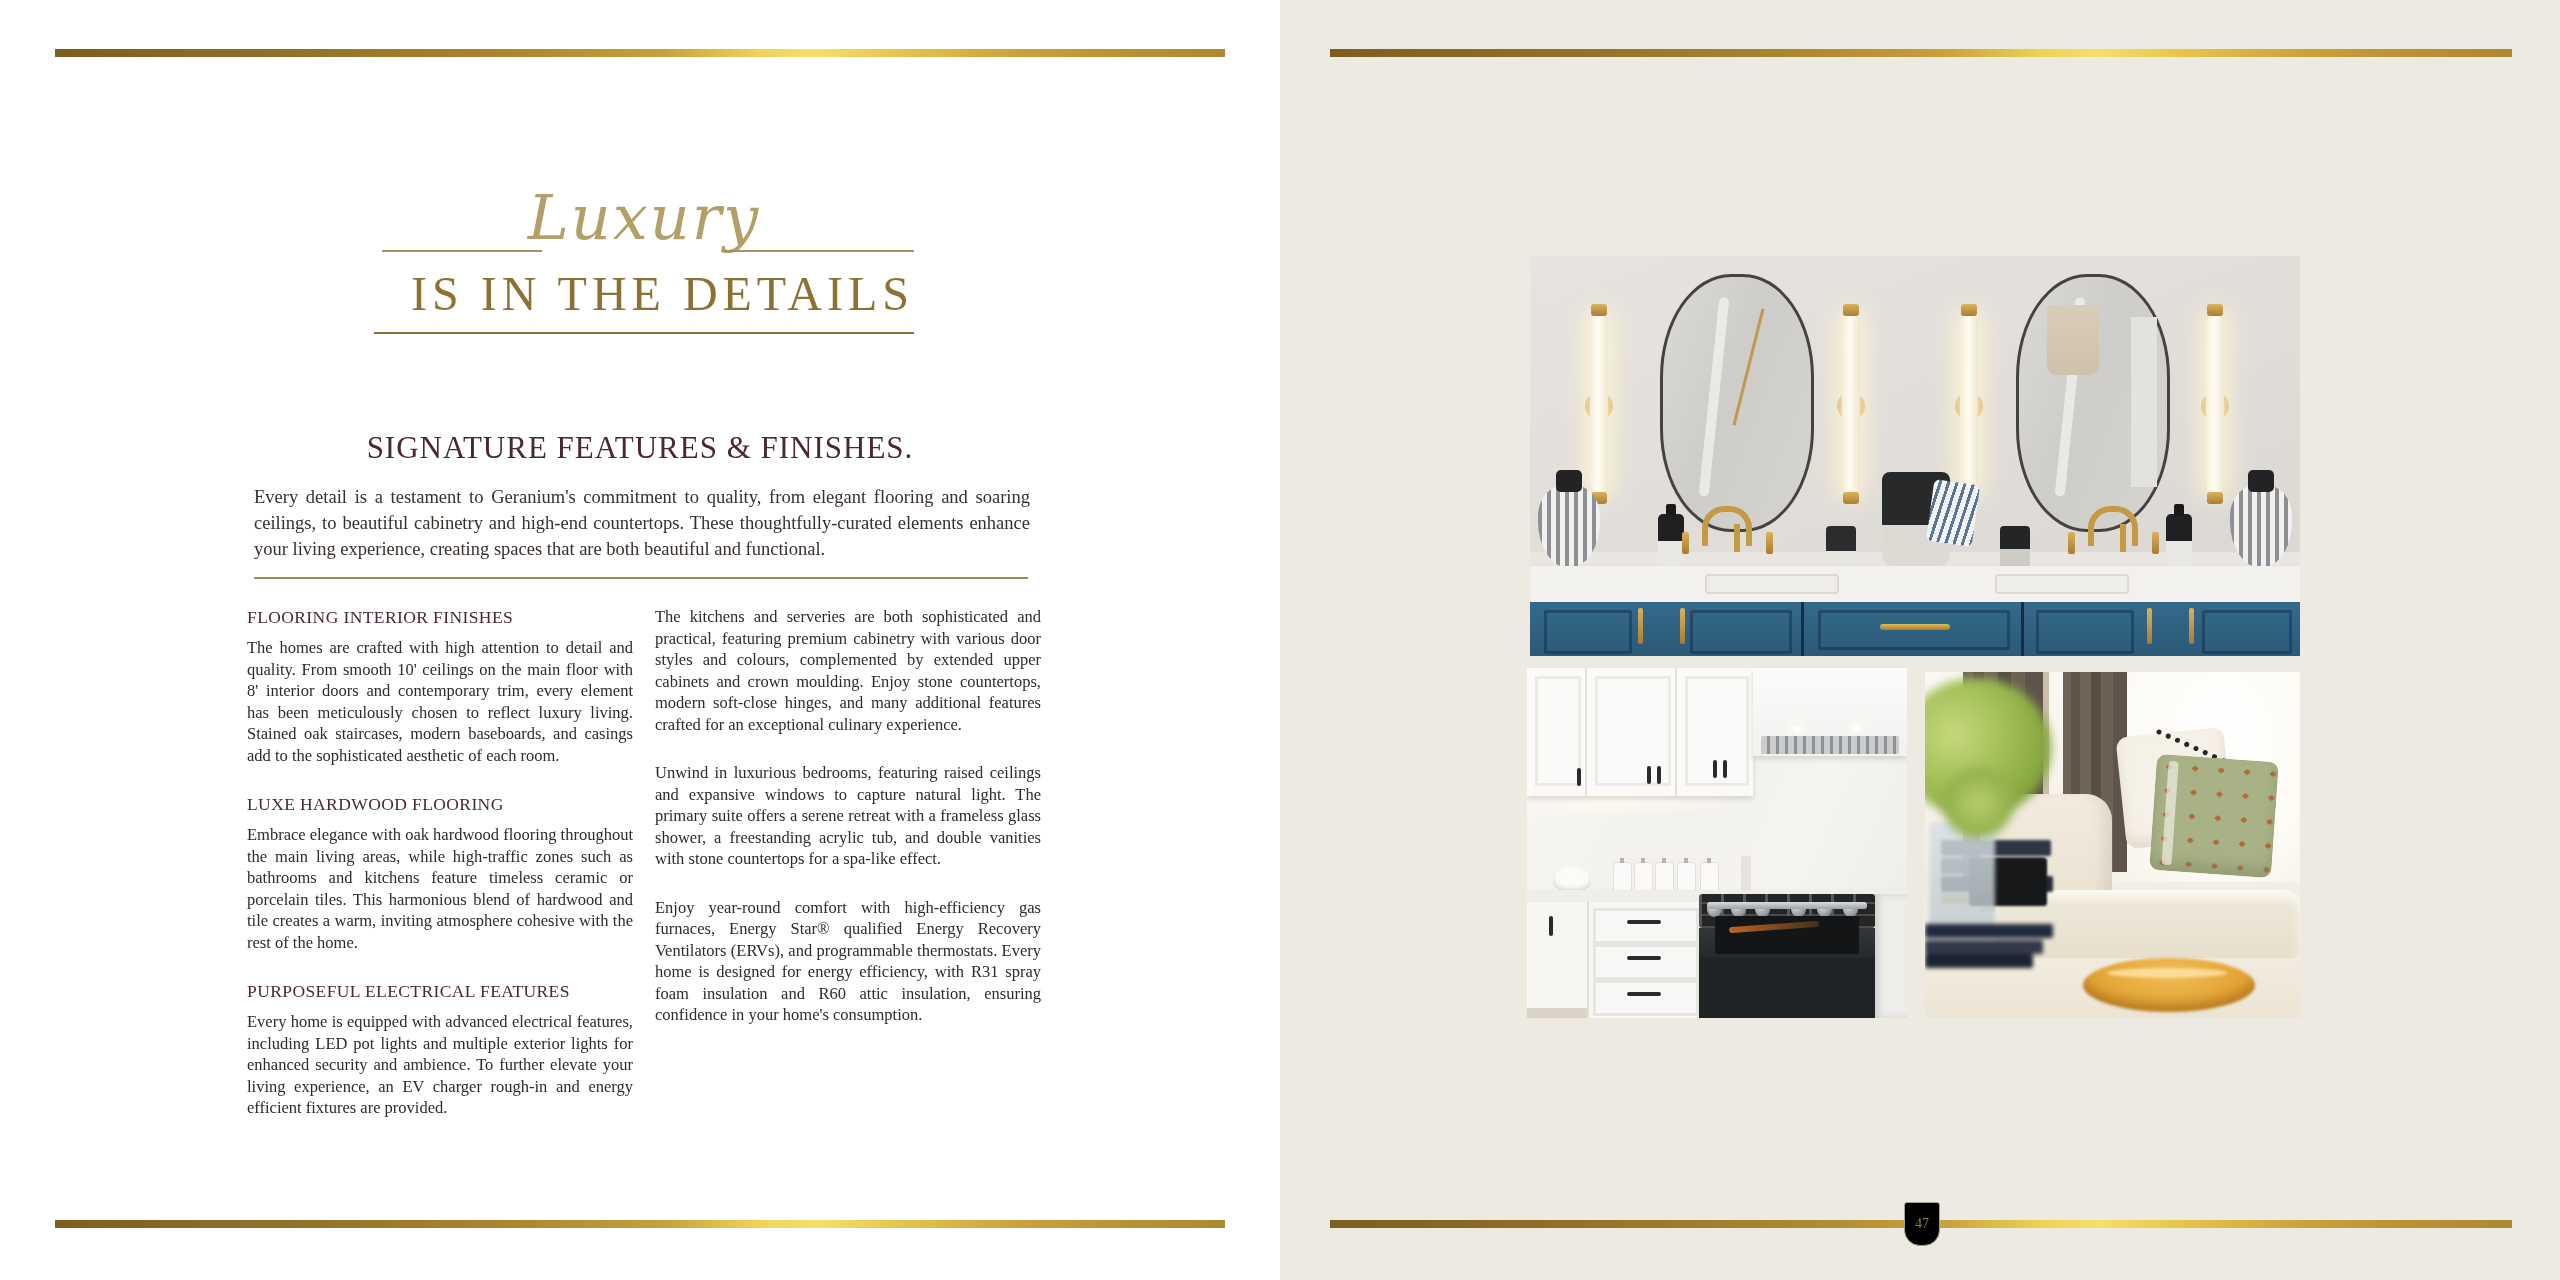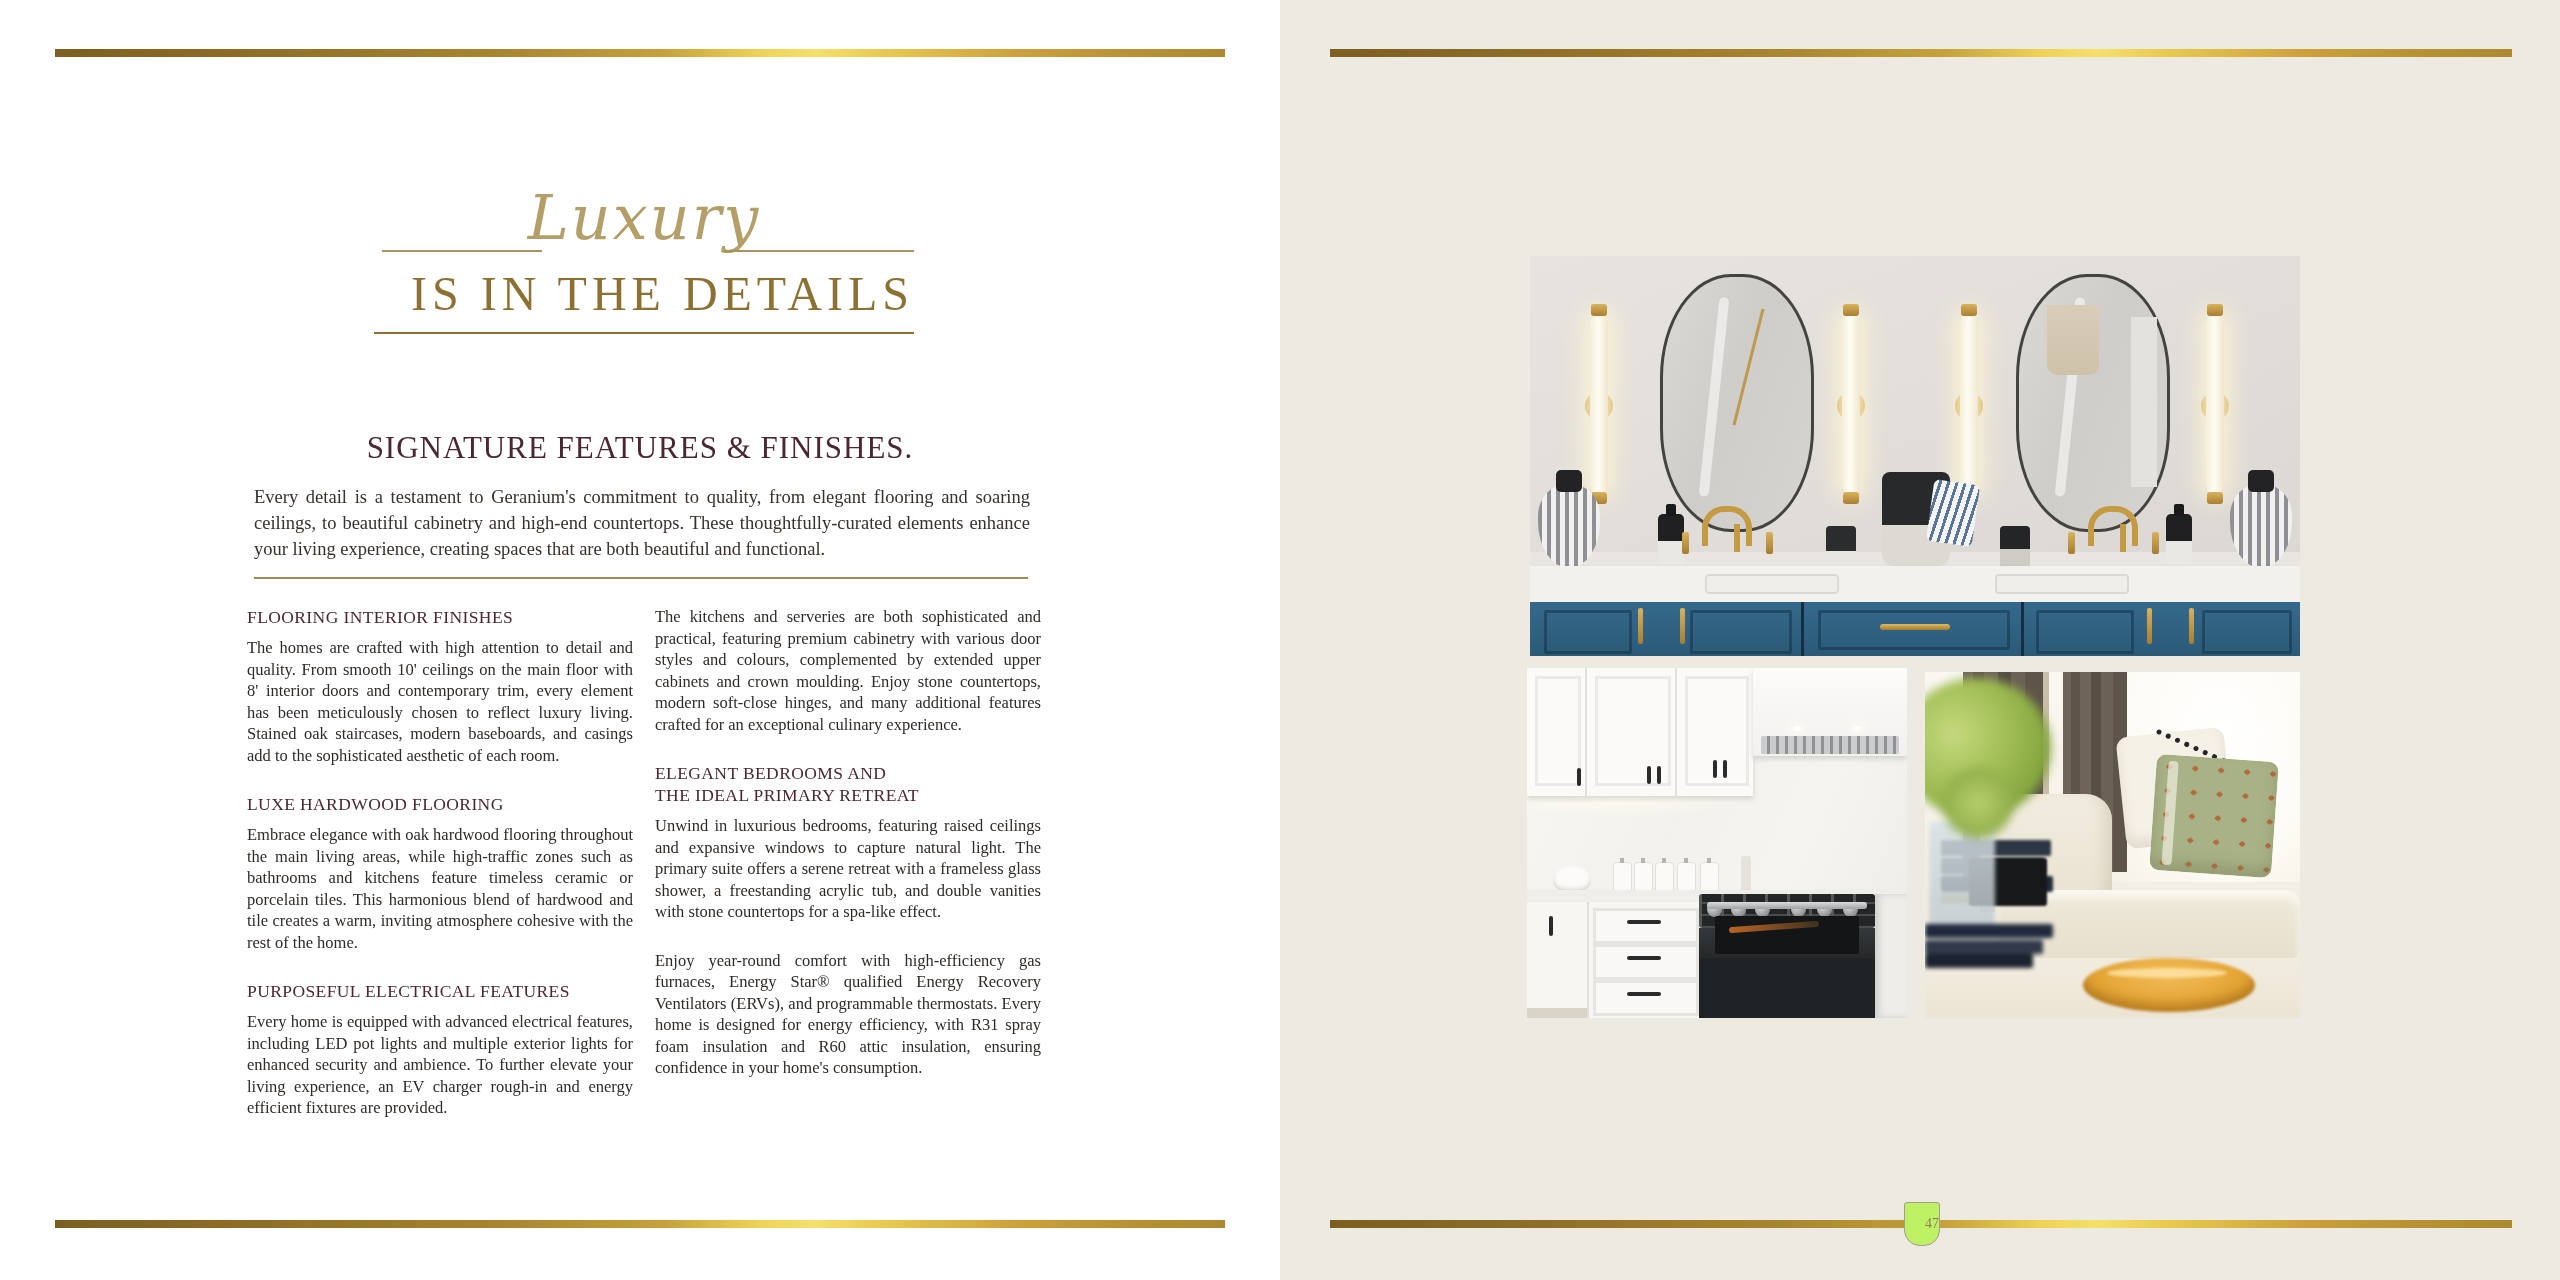--- a/index.html
+++ b/index.html
@@ -178,22 +178,22 @@
   .lv-books2 .bk{position:absolute;left:0;width:128px;height:14px;border-radius:2px;}
   .bk.b5{top:0;background:#20293d;}
   .bk.b6{top:16px;width:118px;background:#31394a;}
   .bk.b7{top:30px;width:108px;background:#1b2330;}
   .lv-bowl{left:158px;top:286px;width:172px;height:54px;border-radius:50%;filter:blur(1.5px);
     background:radial-gradient(ellipse at 50% 30%,#f2bc59 0%,#e3a434 60%,#c98c22 100%);box-shadow:inset 0 -8px 10px rgba(150,95,20,.5);}
   .lv-bowl i{position:absolute;left:24px;top:10px;width:120px;height:10px;border-radius:50%;background:rgba(255,230,170,.8);}
 
   
   .page-badge{position:absolute;left:624px;top:1202px;width:34px;height:42px;z-index:5;
-    background:#bef264;border:1.5px solid #a59d8d;border-radius:3px 3px 16px 16px;
-    display:flex;align-items:center;justify-content:flex-end;
+    background:#000000;border:1.5px solid #a59d8d;border-radius:3px 3px 16px 16px;
+    display:flex;align-items:center;justify-content:center;
     font-size:14px;color:#8c7c58;}
 </style>
 </head>
 <body>
 
 <div class="canvas">
 
   <section class="page page-left">
     <div class="gold-bar top"></div>
 
@@ -224,22 +224,20 @@
         <h3>PURPOSEFUL ELECTRICAL FEATURES</h3>
         <p>Every home is equipped with advanced electrical features, including LED pot lights and multiple exterior lights for enhanced security and ambience. To further elevate your living experience, an EV charger rough-in and energy efficient fixtures are provided.</p>
       </div>
     </div>
 
     <div class="col col-right">
       <div class="feature">
         <p>The kitchens and serveries are both sophisticated and practical, featuring premium cabinetry with various door styles and colours, complemented by extended upper cabinets and crown moulding. Enjoy stone countertops, modern soft-close hinges, and many additional features crafted for an exceptional culinary experience.</p>
       </div>
       <div class="feature">
-        <h3>ELEGANT BEDROOMS AND
-THE IDEAL PRIMARY RETREAT</h3>
         <p>Unwind in luxurious bedrooms, featuring raised ceilings and expansive windows to capture natural light. The primary suite offers a serene retreat with a frameless glass shower, a freestanding acrylic tub, and double vanities with stone countertops for a spa-like effect.</p>
       </div>
       <div class="feature">
         <p>Enjoy year-round comfort with high-efficiency gas furnaces, Energy Star® qualified Energy Recovery Ventilators (ERVs), and programmable thermostats. Every home is designed for energy efficiency, with R31 spray foam insulation and R60 attic insulation, ensuring confidence in your home's consumption.</p>
       </div>
     </div>
 
     <div class="gold-bar bottom"></div>
   </section>
 

